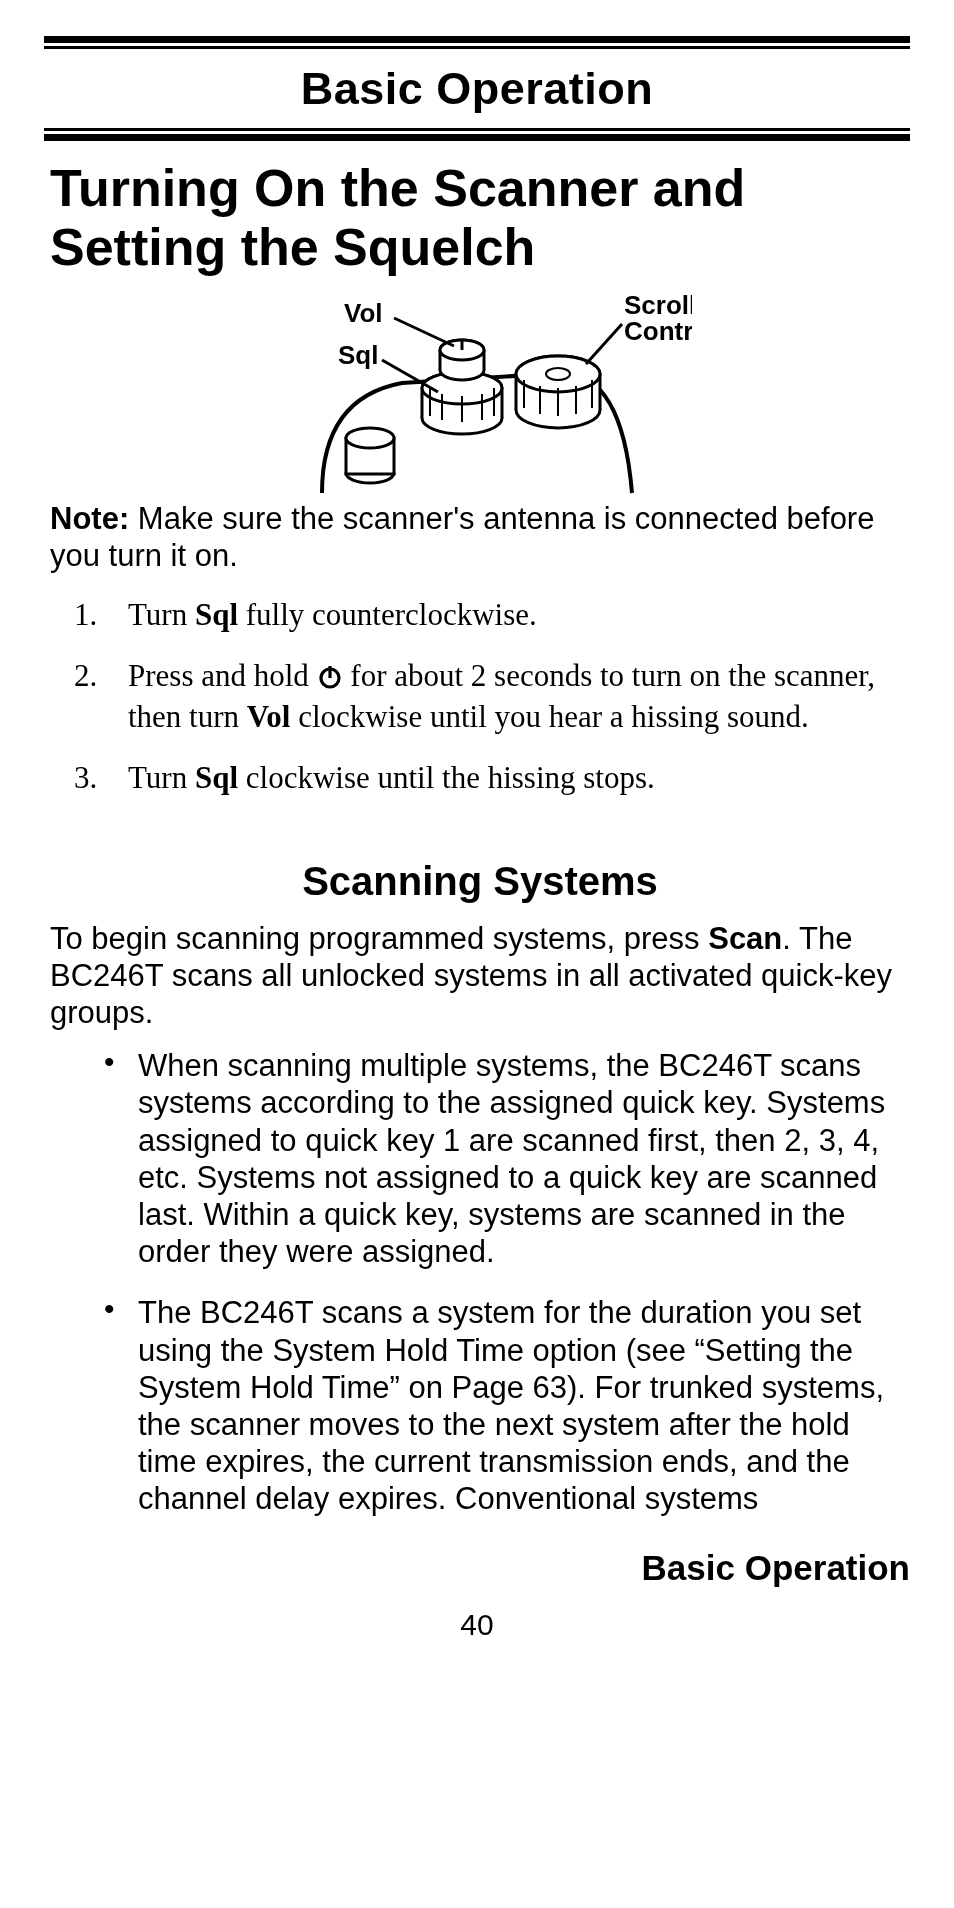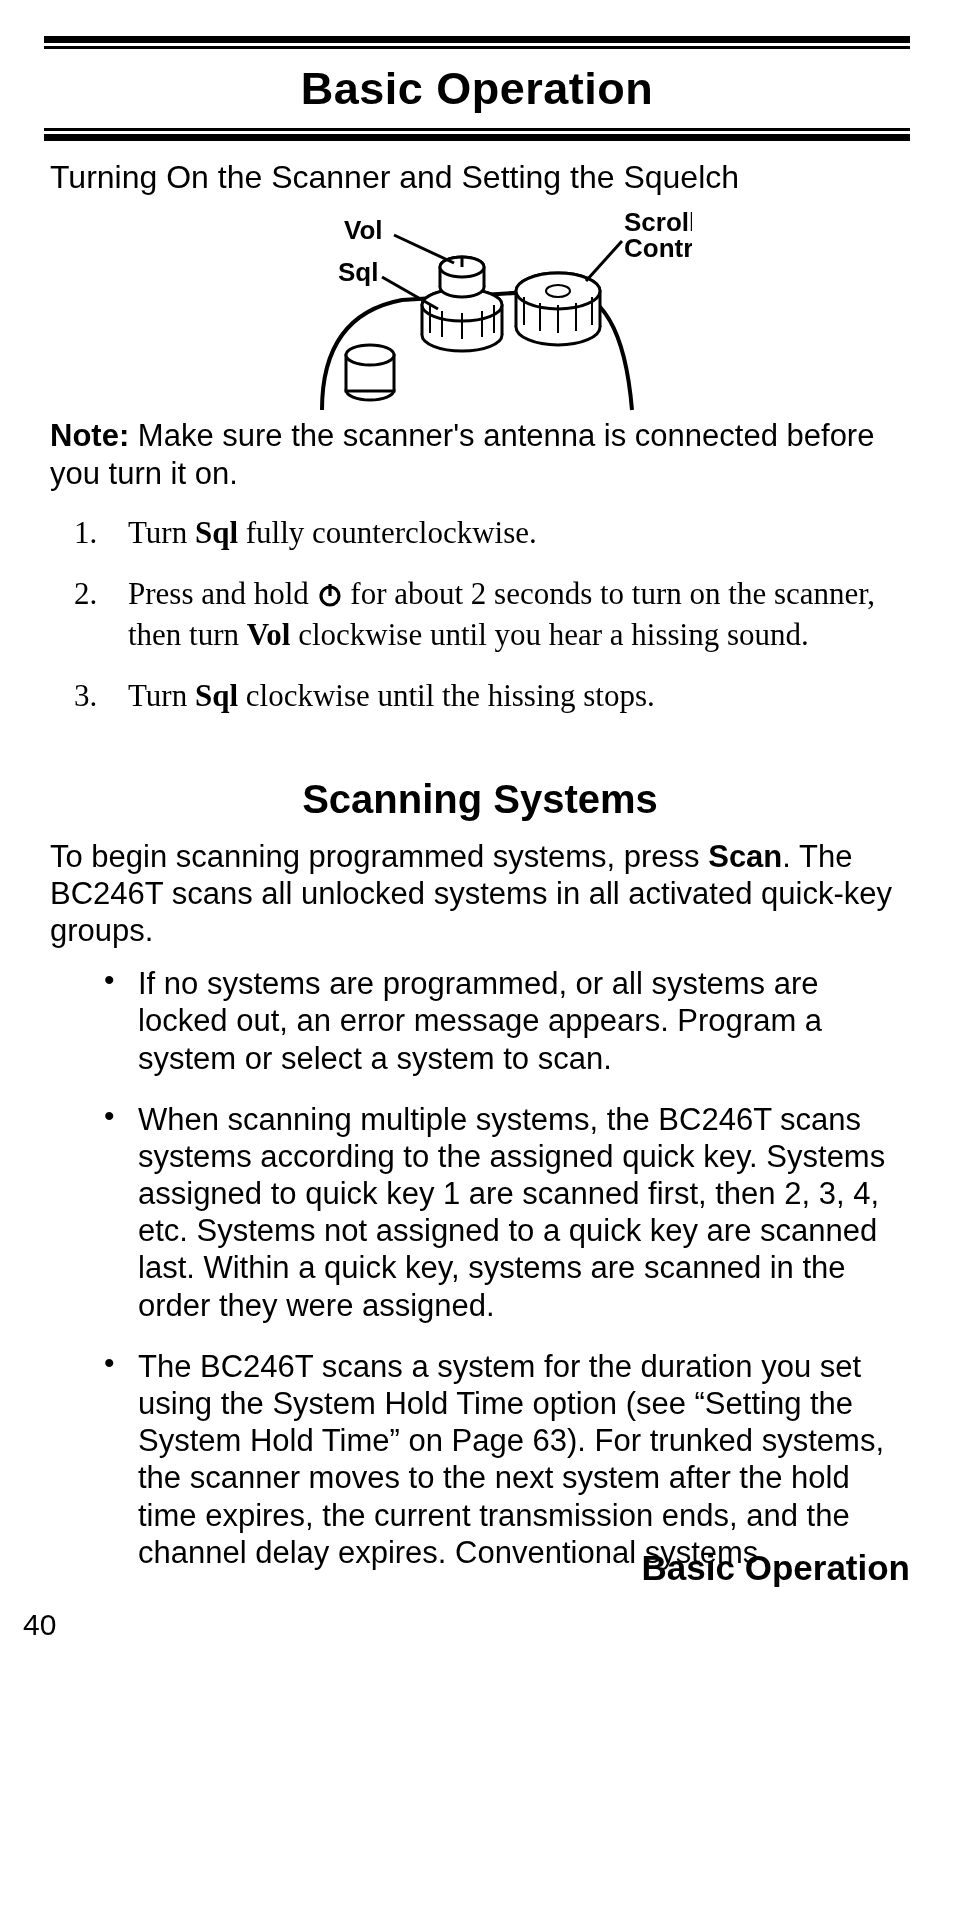--- a/index.html
+++ b/index.html
@@ -29,22 +29,22 @@
     margin-top: 3px;
   }
   .chapter-title {
     text-align: center;
     font-weight: 700;
     font-size: 45px;
     margin: 14px 0 10px 0;
     letter-spacing: 0.5px;
   }
   .section-h1 {
-    font-weight: 400;
-    font-size: 32px;
+    font-weight: 700;
+    font-size: 52px;
     line-height: 1.14;
     margin: 18px 0 6px 6px;
   }
   .section-h2 {
     font-weight: 700;
     font-size: 40px;
     margin: 30px 0 8px 6px;
     text-align: center;
   }
   .body {
@@ -106,23 +106,22 @@
     right: 44px;
     bottom: 100px;
     font-weight: 700;
     font-size: 35px;
   }
   .page-num {
     position: absolute;
     left: 0;
     right: 0;
     bottom: 46px;
-    text-align: left;
+    text-align: center;
     font-size: 30px;
-    padding-left: 23px;
   }
   .power-icon {
     display: inline-block;
     vertical-align: -4px;
   }
 </style>
 </head>
 <body>
 
 <div class="page">
@@ -201,20 +200,19 @@
   </ol>
 
   <div class="section-h2">Scanning Systems</div>
 
   <div class="body para">
     <span>To begin scanning programmed systems, press </span><span class="bold">Scan</span><span>. The BC246T scans all unlocked systems in all activated quick-key groups.</span>
   </div>
 
 
   <ul class="notes-list body">
-    <li>If no systems are programmed, or all systems are locked out, an error message appears. Program a system or select a system to scan.</li>
     <li>When scanning multiple systems, the BC246T scans systems according to the assigned quick key. Systems assigned to quick key 1 are scanned first, then 2, 3, 4, etc. Systems not assigned to a quick key are scanned last. Within a quick key, systems are scanned in the order they were assigned.</li>
     <li>The BC246T scans a system for the duration you set using the System Hold Time option (see “Setting the System Hold Time” on Page 63). For trunked sys­tems, the scanner moves to the next system after the hold time expires, the current transmission ends, and the channel delay expires. Conventional systems</li>
   </ul>
 
   <div class="footer-label">Basic Operation</div>
   <div class="page-num">40</div>
 </div>
 
 </body></html>

